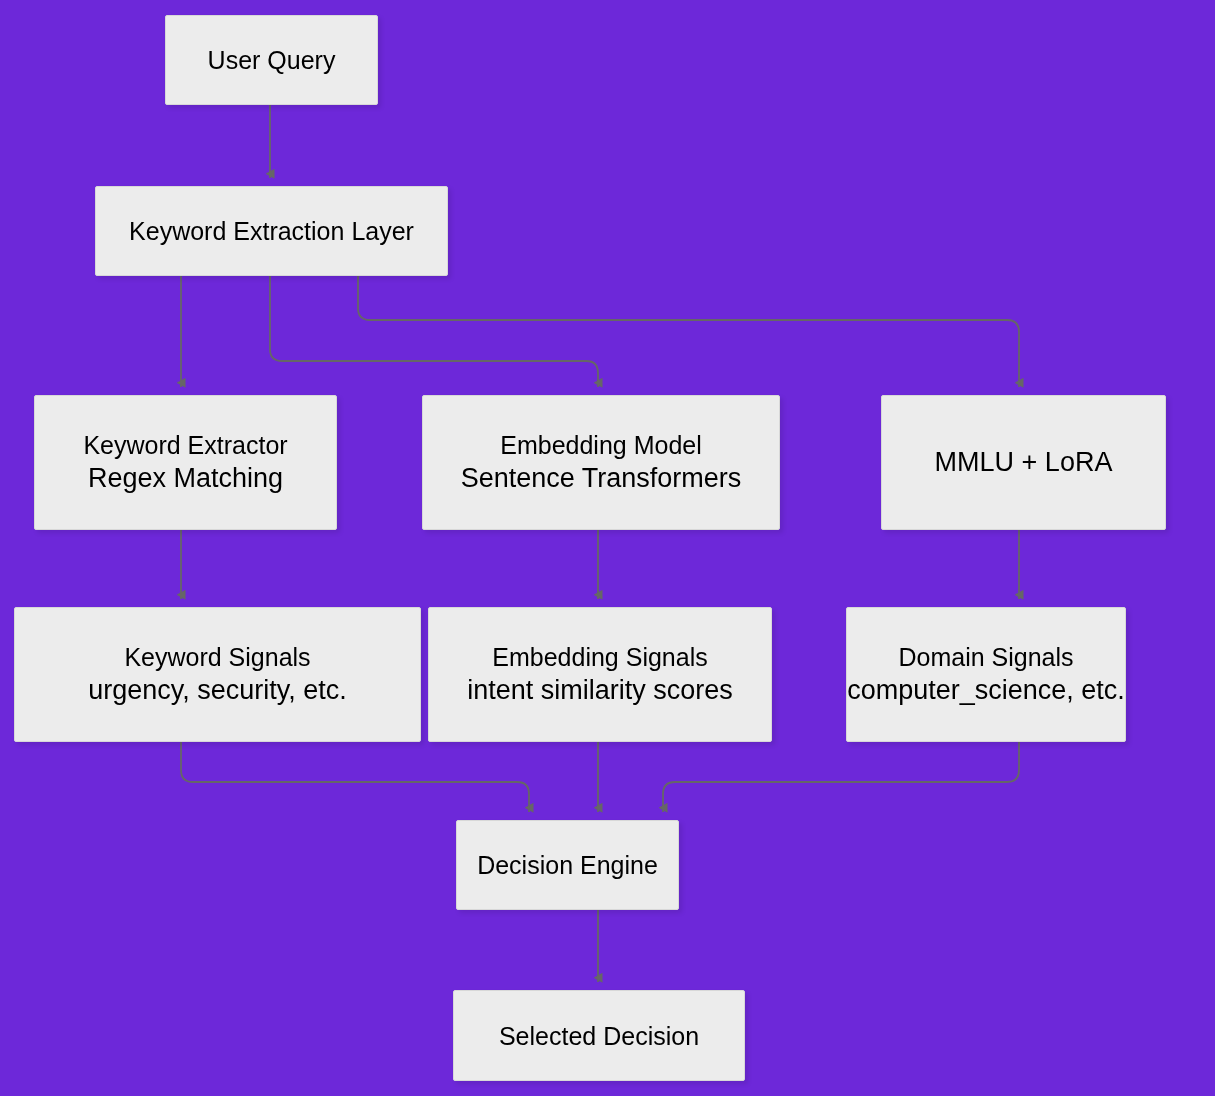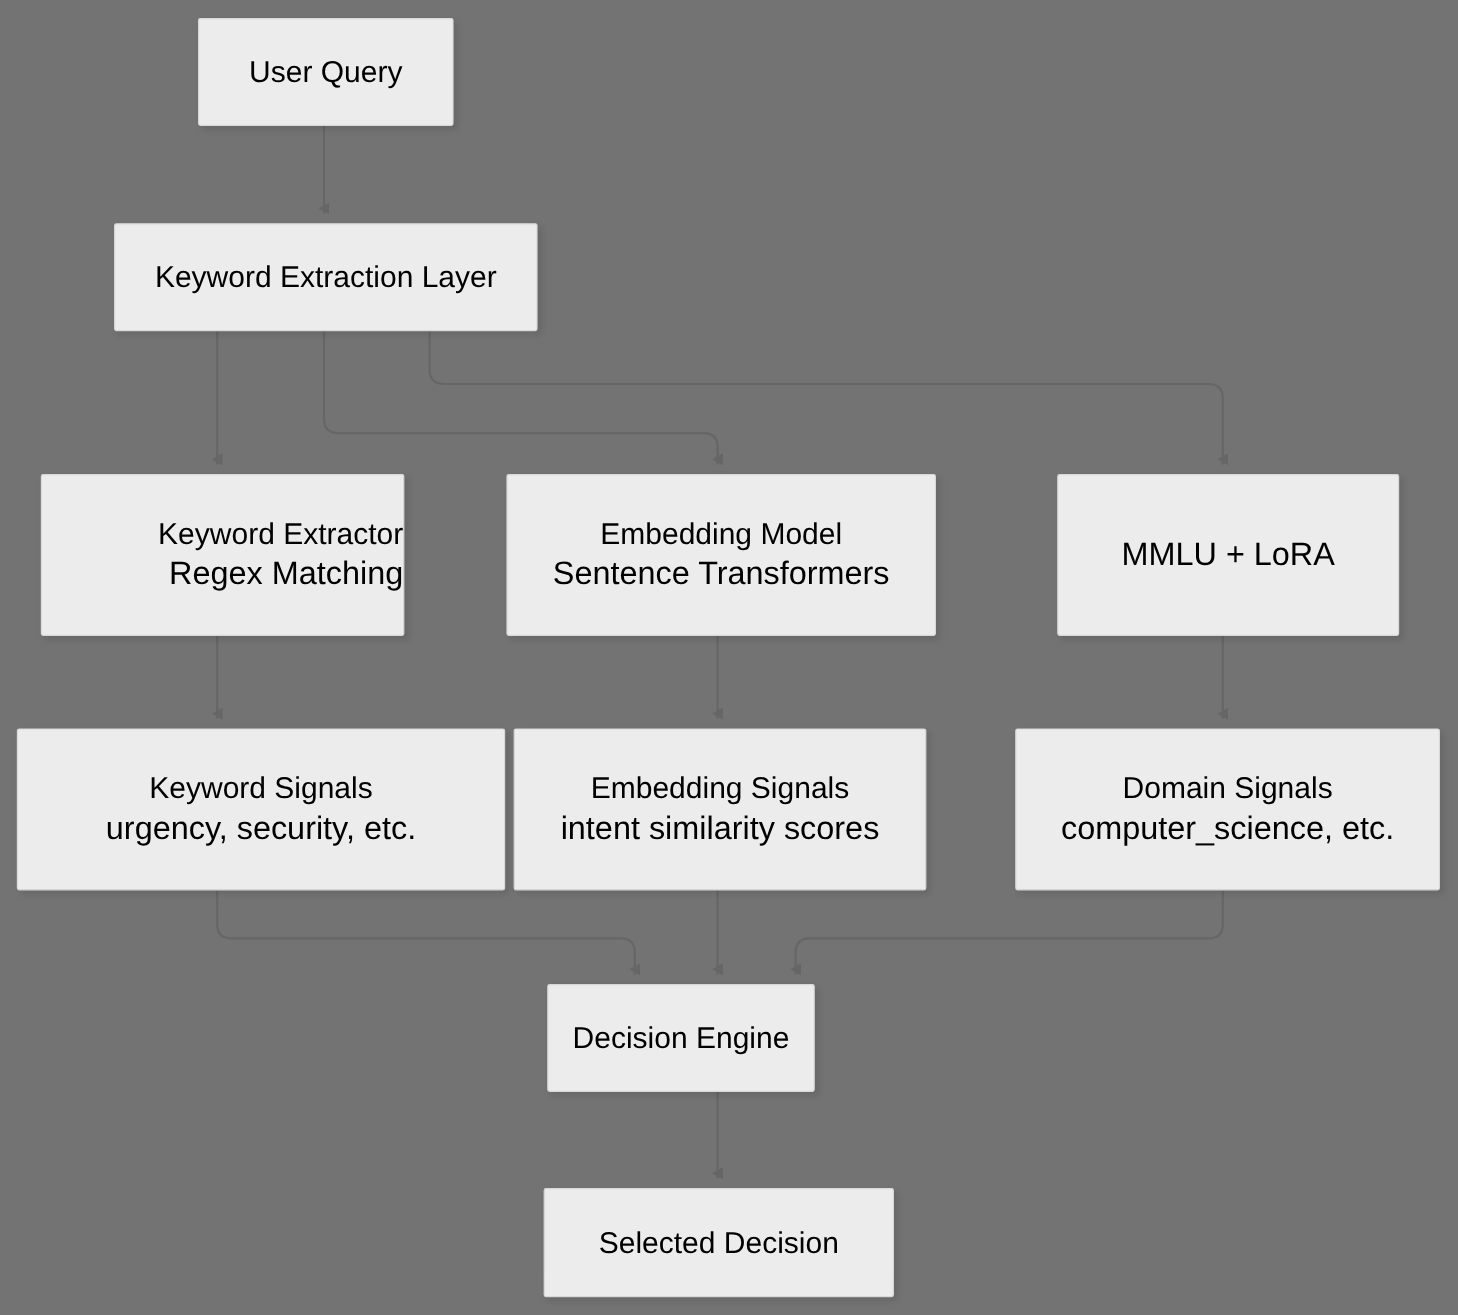--- a/index.html
+++ b/index.html
@@ -49,21 +49,21 @@
   }
   .node .line2 {
     font-size: 27px;
     line-height: 1.28;
     white-space: nowrap;
   }
 </style>
 </head>
 <body>
 
-<div id="diagram-canvas" style="background: #737373;">
+<div id="diagram-canvas" style="background: #6d28d9;">
 
   <svg id="edge-layer" viewBox="0 0 1215 1096" width="1215" height="1096">
     <defs>
       <marker id="arrowhead" markerWidth="10" markerHeight="9" refX="9.2" refY="4.5" orient="auto" markerUnits="userSpaceOnUse">
         <path d="M0,0 L10,0 L5,9 Z" fill="#666666"></path>
       </marker>
     </defs>
 
     <g fill="none" stroke="#666666" stroke-width="1.8" marker-end="url(#arrowhead)">
 
@@ -94,21 +94,21 @@
   <div class="node single" style="left: 165px; top: 15px; width: 213px; height: 90px; background: rgb(236, 236, 236); border-color: rgb(216, 216, 216); color: rgb(0, 0, 0);">
     <span class="line1">User Query</span>
 
   </div>
 
   <div class="node single" style="left: 95px; top: 186px; width: 353px; height: 90px; background: rgb(236, 236, 236); border-color: rgb(216, 216, 216); color: rgb(0, 0, 0);">
     <span class="line1">Keyword Extraction Layer</span>
 
   </div>
 
-  <div class="node" style="left: 34px; top: 395px; width: 303px; height: 135px; background: rgb(236, 236, 236); border-color: rgb(216, 216, 216); color: rgb(0, 0, 0); align-items: flex-end;">
+  <div class="node" style="left: 34px; top: 395px; width: 303px; height: 135px; background: rgb(236, 236, 236); border-color: rgb(216, 216, 216); color: rgb(0, 0, 0);">
     <span class="line1">Keyword Extractor</span>
     <span class="line2">Regex Matching</span>
   </div>
 
   <div class="node" style="left: 422px; top: 395px; width: 358px; height: 135px; background: rgb(236, 236, 236); border-color: rgb(216, 216, 216); color: rgb(0, 0, 0);">
     <span class="line1">Embedding Model</span>
     <span class="line2">Sentence Transformers</span>
   </div>
 
   <div class="node" style="left: 881px; top: 395px; width: 285px; height: 135px; background: rgb(236, 236, 236); border-color: rgb(216, 216, 216); color: rgb(0, 0, 0);">
@@ -118,21 +118,21 @@
   <div class="node" style="left: 14px; top: 607px; width: 407px; height: 135px; background: rgb(236, 236, 236); border-color: rgb(216, 216, 216); color: rgb(0, 0, 0);">
     <span class="line1">Keyword Signals</span>
     <span class="line2">urgency, security, etc.</span>
   </div>
 
   <div class="node" style="left: 428px; top: 607px; width: 344px; height: 135px; background: rgb(236, 236, 236); border-color: rgb(216, 216, 216); color: rgb(0, 0, 0);">
     <span class="line1">Embedding Signals</span>
     <span class="line2">intent similarity scores</span>
   </div>
 
-  <div class="node" style="left: 846px; top: 607px; width: 354px; height: 135px; background: rgb(236, 236, 236); border-color: rgb(216, 216, 216); color: rgb(0, 0, 0);">
+  <div class="node" style="left: 846px; top: 607px; width: 280px; height: 135px; background: rgb(236, 236, 236); border-color: rgb(216, 216, 216); color: rgb(0, 0, 0);">
     <span class="line1">Domain Signals</span>
     <span class="line2">computer_science, etc.</span>
   </div>
 
   <div class="node single" style="left: 456px; top: 820px; width: 223px; height: 90px; background: rgb(236, 236, 236); border-color: rgb(216, 216, 216); color: rgb(0, 0, 0);">
     <span class="line1">Decision Engine</span>
 
   </div>
 
   <div class="node single" style="left: 453px; top: 990px; width: 292px; height: 91px; background: rgb(236, 236, 236); border-color: rgb(216, 216, 216); color: rgb(0, 0, 0);">

